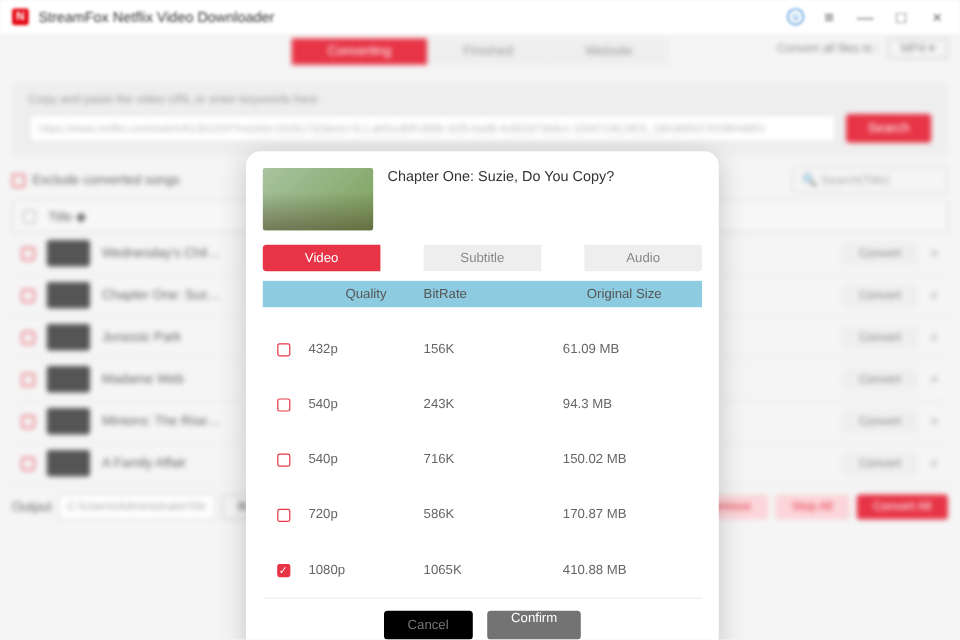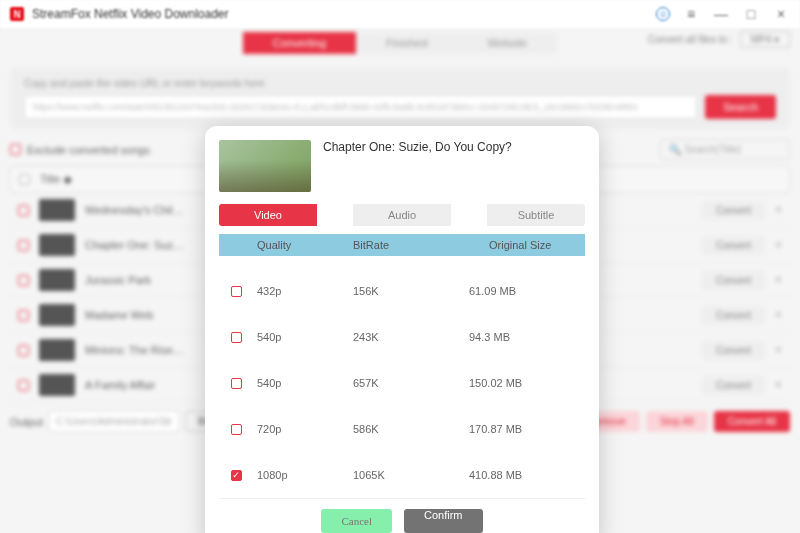--- a/index.html
+++ b/index.html
@@ -55,34 +55,34 @@
 .modal .head-text { flex:1; }
 .modal .ep-title { font-size:12px; color:#333; }
 .modal .ep-desc { font-size:11px; color:#888; margin-top:10px; line-height:1.4; }
 .modal .tabs { display:flex; margin-top:12px;gap:36px; }
 .modal .tabs .t { flex:1; text-align:center; padding:5px 0; font-size:11px; background:#eee; color:#888; cursor:pointer; }
 .modal .tabs .t.active { background:#e73446; color:#fff; border-radius:3px; }
 .modal .tabs .t:first-child { border-radius:3px 0 0 3px; }
 .modal .tabs .t:last-child { border-radius:0 3px 3px 0; }
 .modal .thead { display:flex; background:#8dcbe0; color:#555; font-size:11px; padding:5px 0; margin-top:8px; }
 .modal .thead .c0 { width:34px; }
-.modal .thead .c1 { width:100px; padding-left:4px; }
+.modal .thead .c1 { width:100px; padding-left:4px;text-align:center; }
 .modal .thead .c2 { width:116px; }
 .modal .thead .c3 { flex:1;margin-left:20px; }
 .modal .trow { display:flex; align-items:center; font-size:11px; color:#666; padding:5px 0;margin-top:24px; }
 .modal .trow .c0 { width:34px; display:flex; justify-content:center; }
 .modal .trow .c1 { width:100px; padding-left:4px; }
 .modal .trow .c2 { width:116px; }
 .modal .trow .c3 { flex:1; }
 .modal .cb { width:11px; height:11px; border:1.5px solid #e73446; border-radius:2px; display:flex; align-items:center; justify-content:center; }
 .modal .cb.on { background:#e73446; }
 .modal .cb.on::after { content:"✓"; color:#fff; font-size:9px; line-height:1; }
 .modal hr { border:none; border-top:1px solid #eee; margin:12px 0 10px; }
 .modal .actions { display:flex; justify-content:center; gap:12px; }
-.modal .btn-cancel { background:#86efac; color:#777; padding:6px 20px; font-size:11px; border-radius:3px; cursor:pointer;font-family:Liberation Serif, serif; }
+.modal .btn-cancel { background:#000000; color:#777; padding:6px 20px; font-size:11px; border-radius:3px; cursor:pointer; }
 .modal .btn-confirm { background:#737373; color:#fff; padding:0 20px; font-size:11px; border-radius:3px; cursor:pointer; }
 </style>
 </head>
 <body>
 
 <div class="titlebar">
   <span class="logo">N</span>
   <span class="title">StreamFox Netflix Video Downloader</span>
   <span class="spacer"></span>
   <span class="ico user-ico">☺</span>
@@ -177,22 +177,22 @@
 
 <div class="modal">
   <div class="head">
     <div class="thumb"></div>
     <div class="head-text">
       <div class="ep-title">Chapter One: Suzie, Do You Copy?</div>
     </div>
   </div>
   <div class="tabs">
     <div class="t active">Video</div>
+    <div class="t">Subtitle</div>
     <div class="t">Audio</div>
-    <div class="t">Subtitle</div>
   </div>
   <div class="thead">
     <div class="c0"></div>
     <div class="c1">Quality</div>
     <div class="c2">BitRate</div>
     <div class="c3">Original Size</div>
   </div>
   <div id="modal-rows">
       <div class="trow">
         <div class="c0">
@@ -208,21 +208,21 @@
         </div>
   <div class="c1">540p</div>
   <div class="c2">243K</div>
   <div class="c3">94.3 MB</div>
       </div>
       <div class="trow">
         <div class="c0">
           <span class="cb "></span>
         </div>
   <div class="c1">540p</div>
-  <div class="c2">657K</div>
+  <div class="c2">716K</div>
   <div class="c3">150.02 MB</div>
       </div>
       <div class="trow">
         <div class="c0">
           <span class="cb "></span>
         </div>
   <div class="c1">720p</div>
   <div class="c2">586K</div>
   <div class="c3">170.87 MB</div>
       </div>

